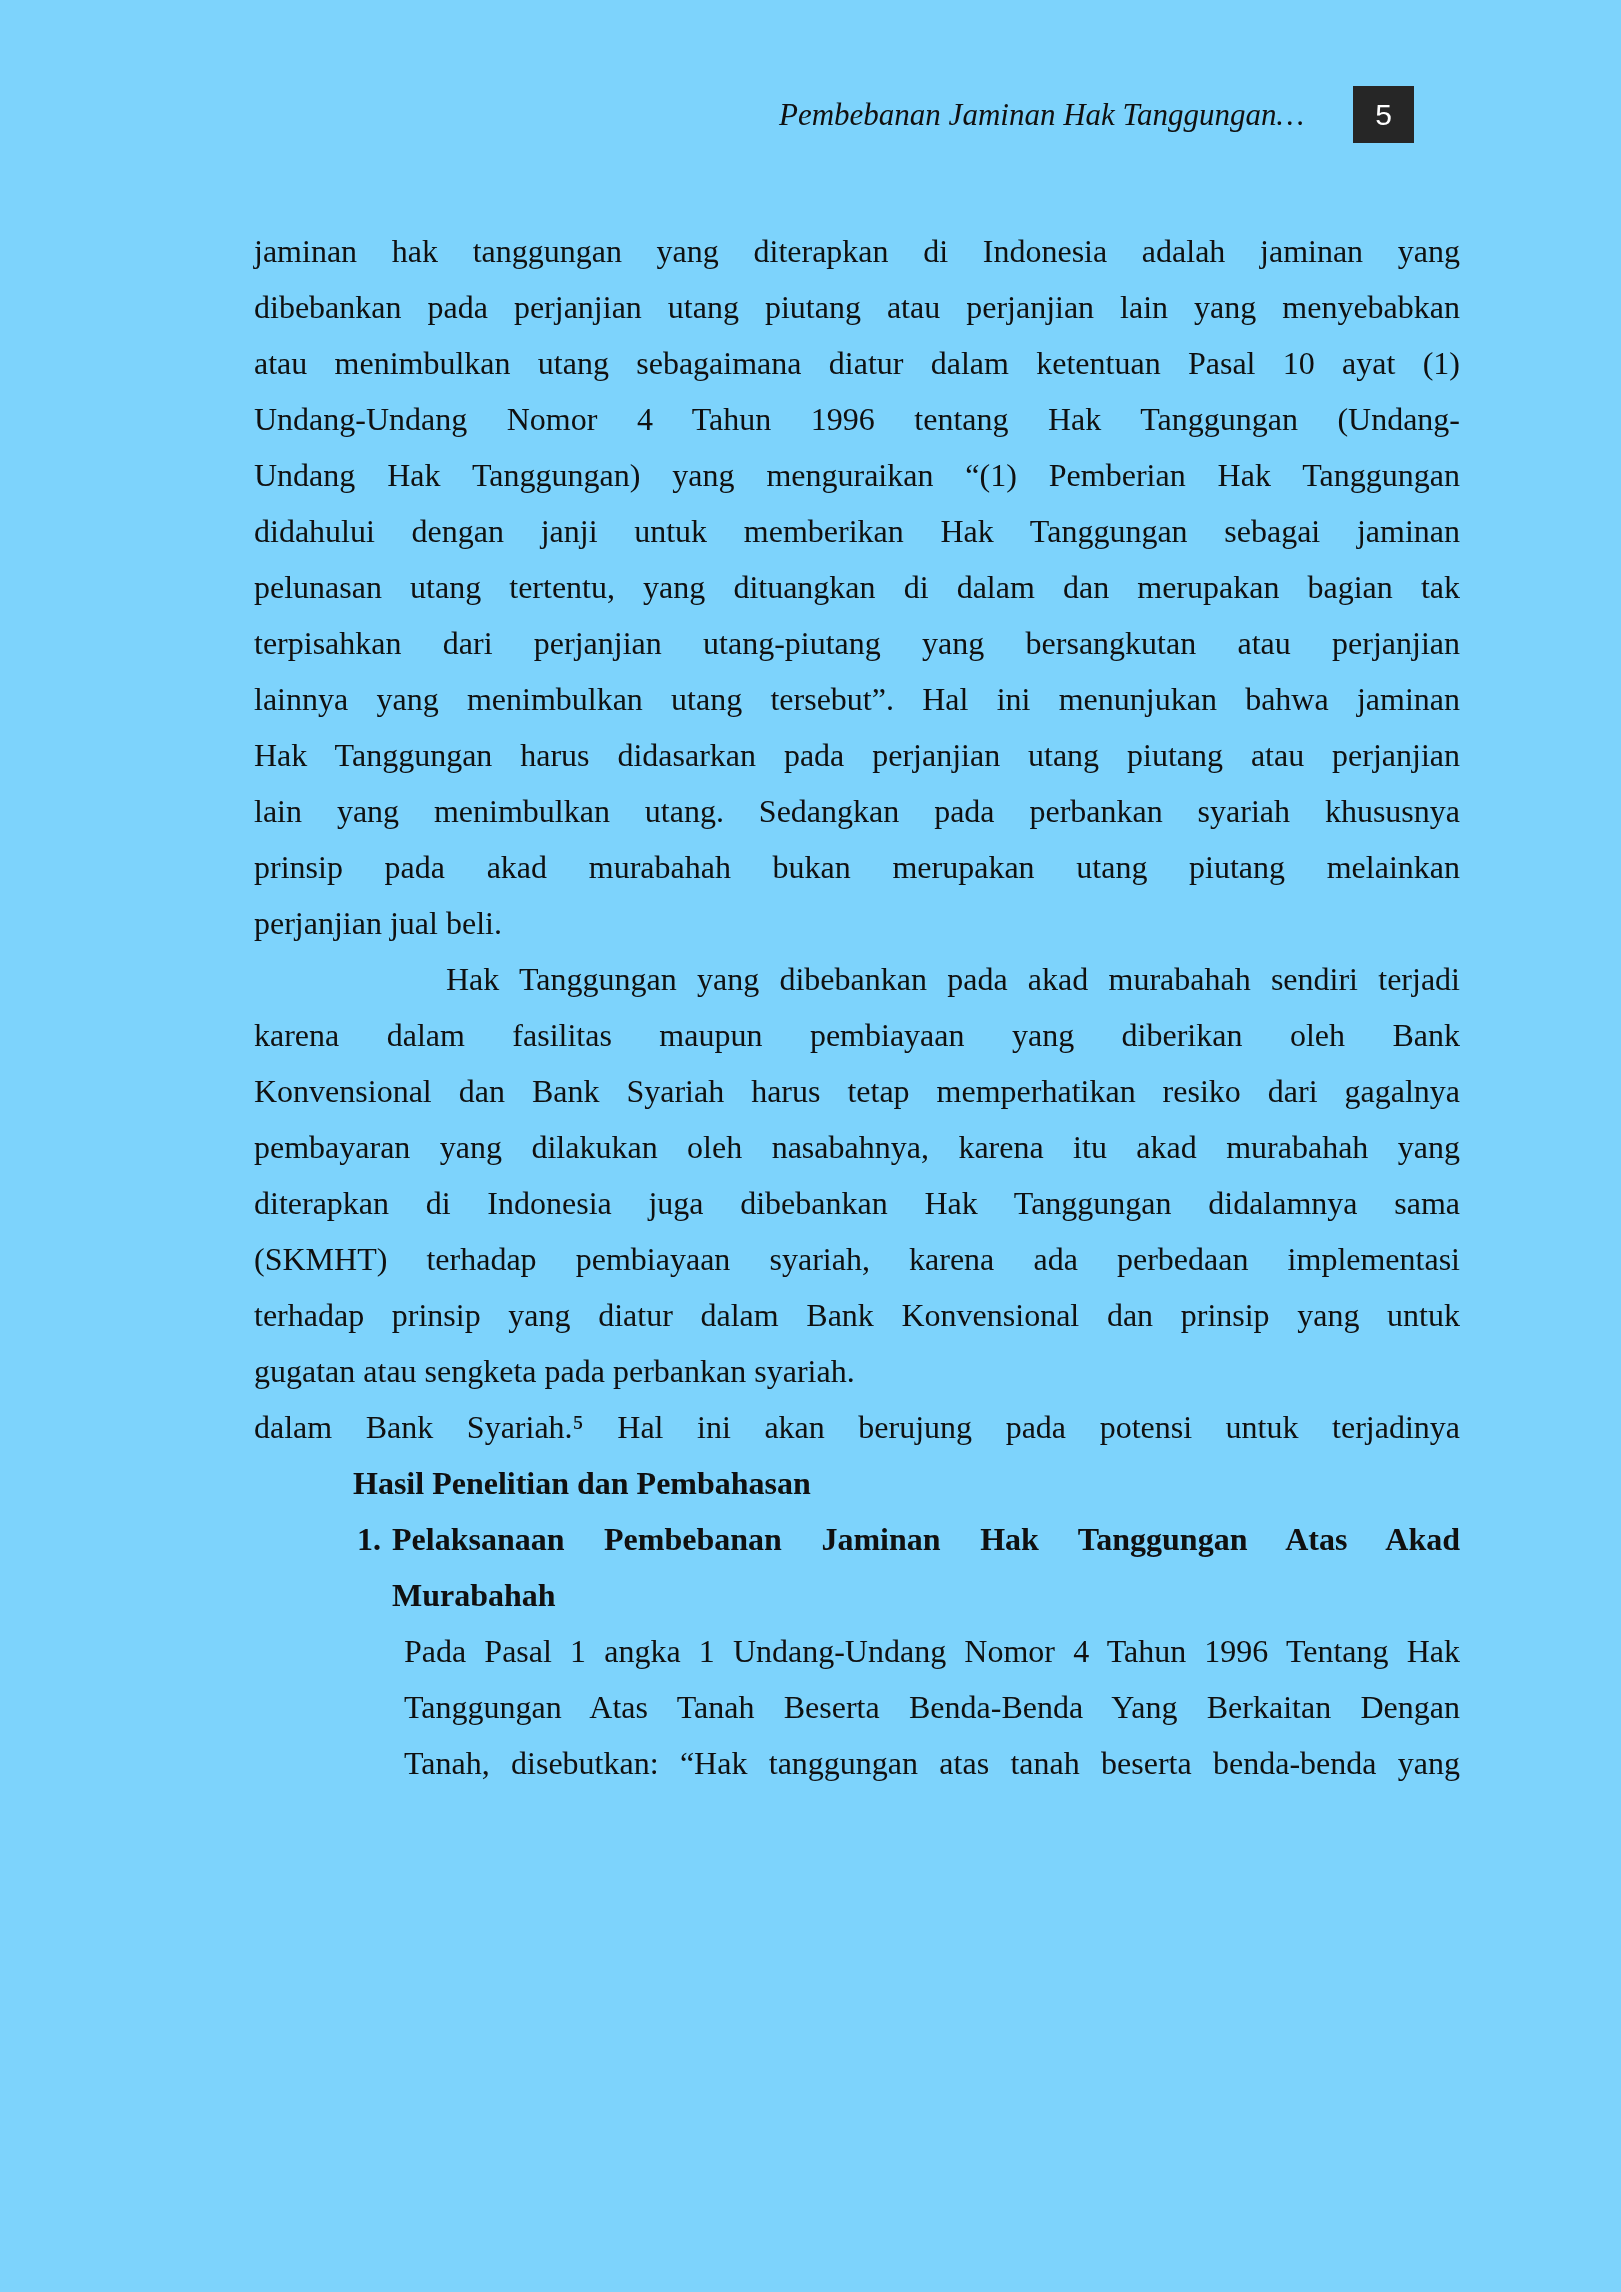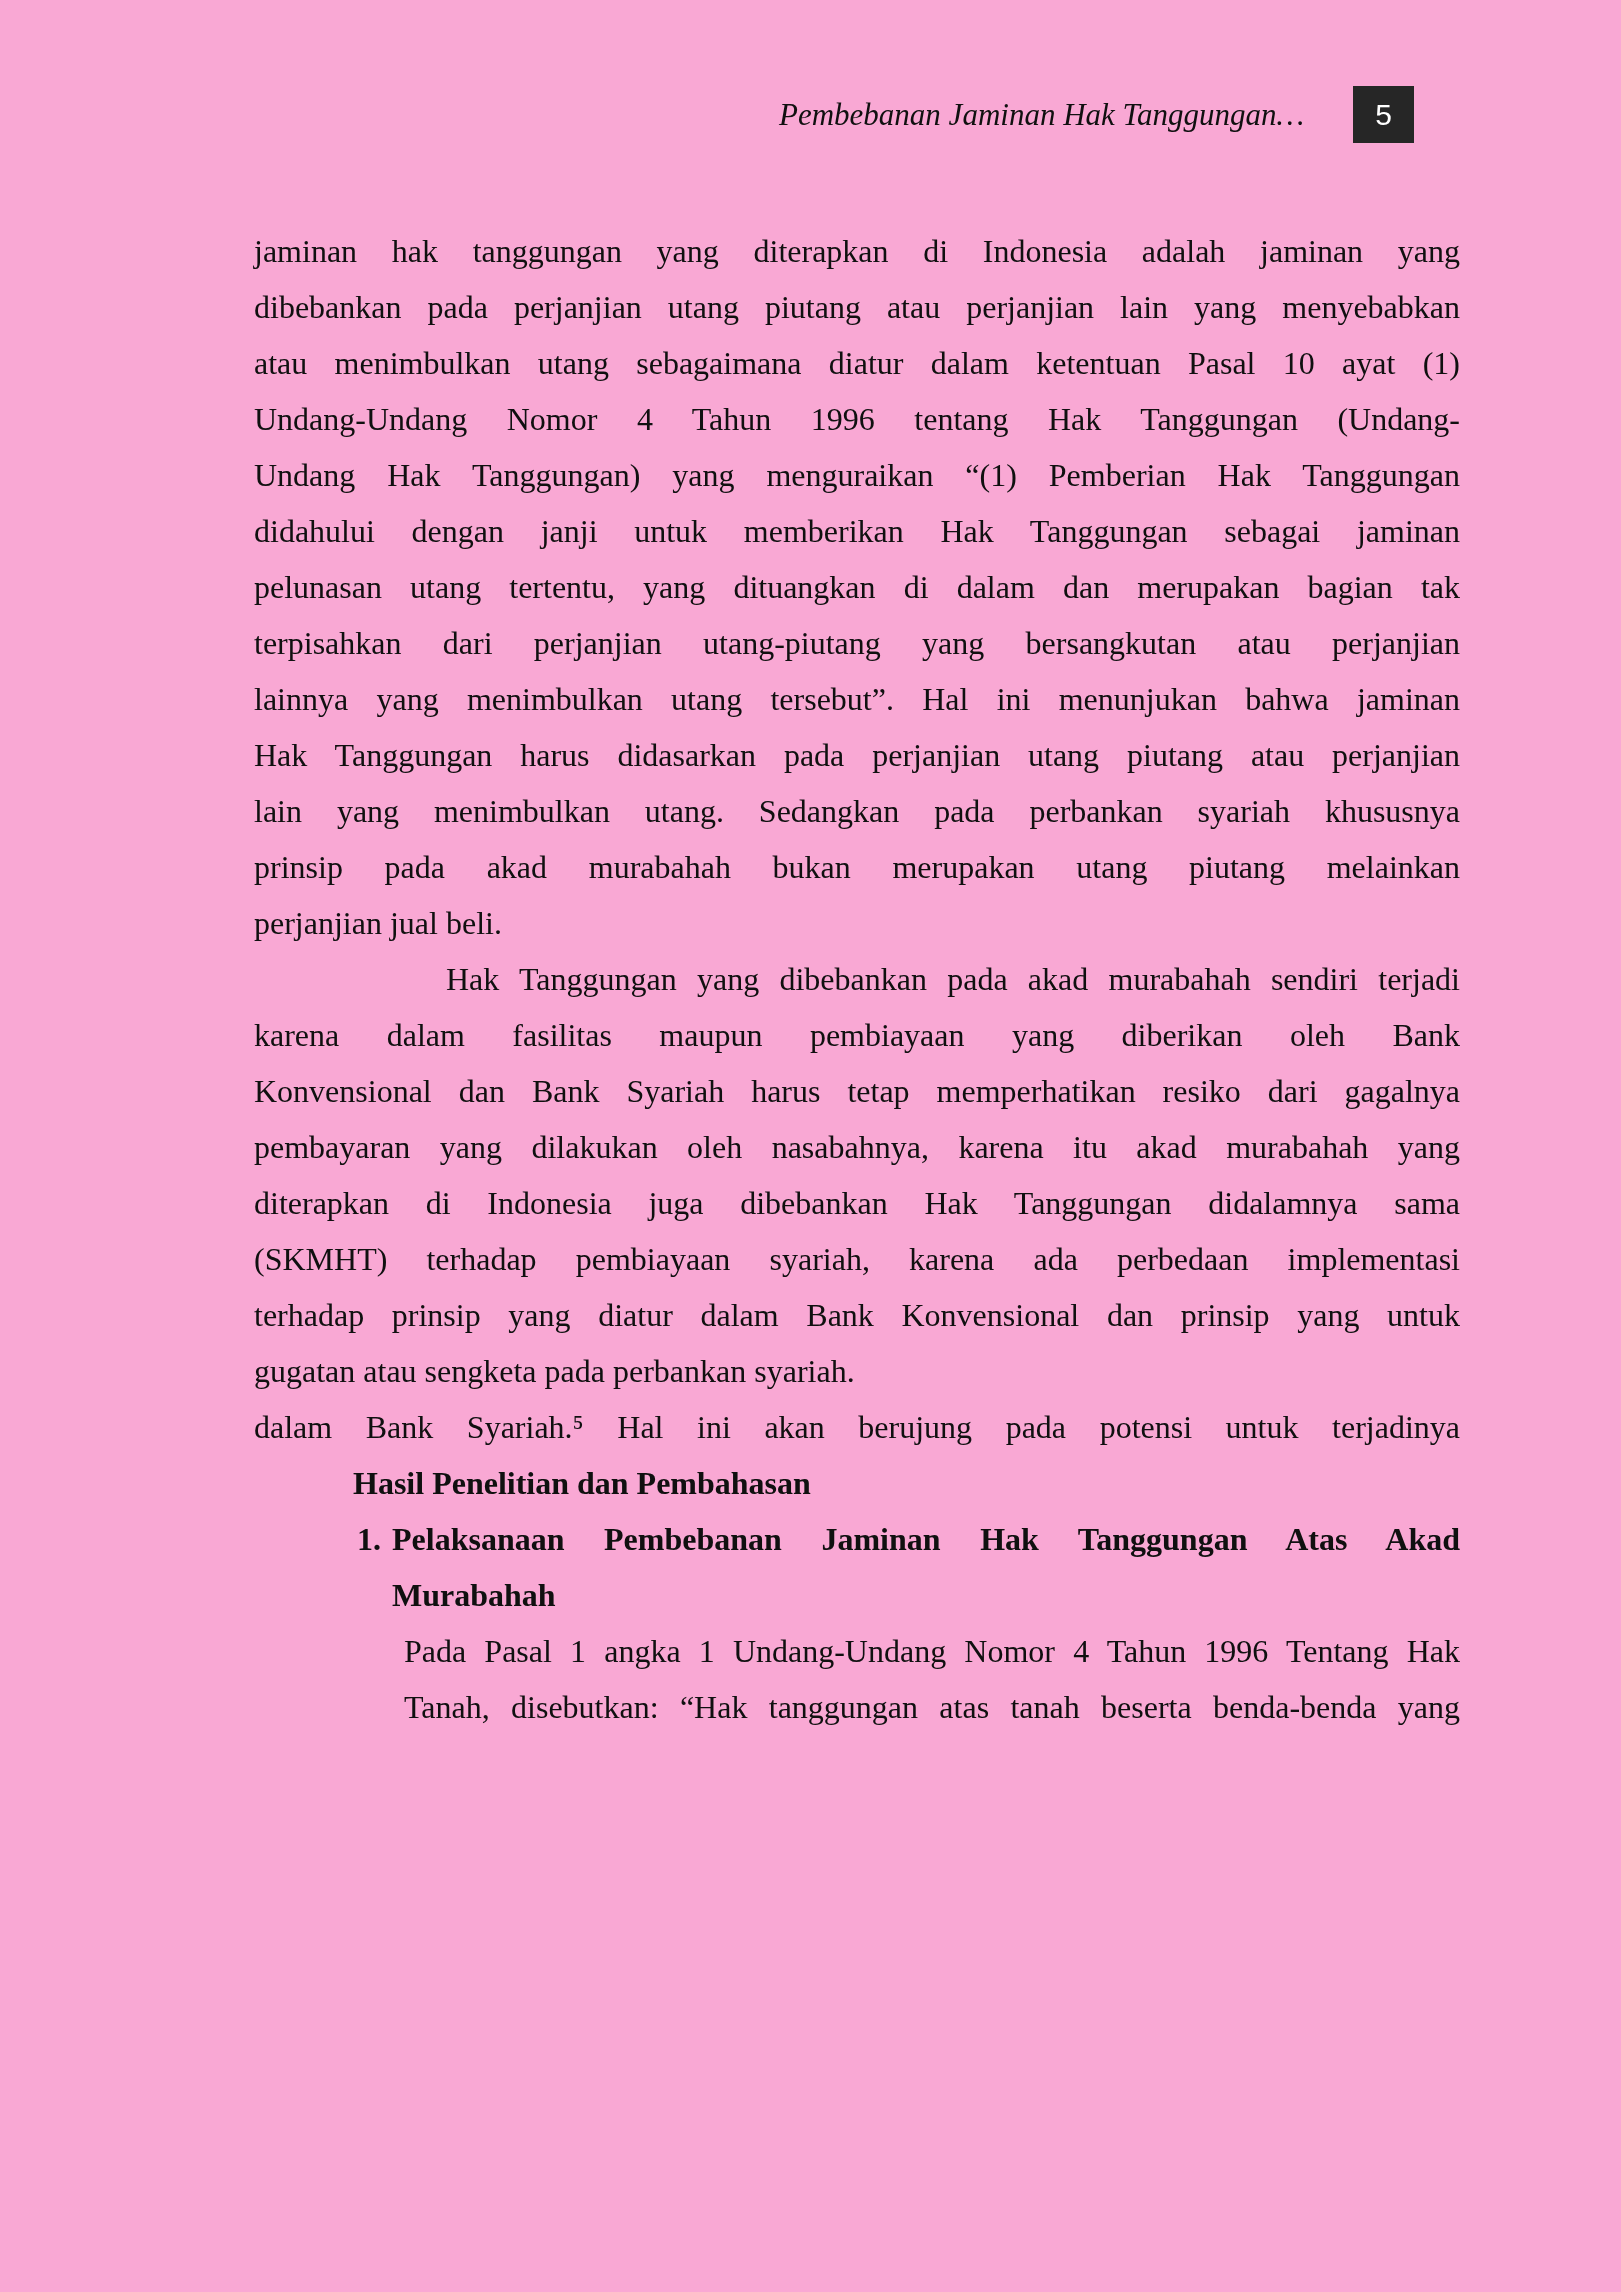--- a/index.html
+++ b/index.html
@@ -1,19 +1,19 @@
 <!DOCTYPE html>
 <html><head>
 <meta charset="utf-8">
 <style>
   html,body{margin:0;padding:0;background:#e8e8e8;}
   .page{
     position:relative;
     width:1621px;height:2293px;
-    background:#f9a8d4;
+    background:#7dd3fc;
     margin:0 auto;
     overflow:hidden;
     font-family:"Liberation Serif", serif;
     color:#101010;
   }
   
   .page-header{
     position:absolute;
     left:208px;top:86px;width:1206px;
     display:flex;align-items:center;justify-content:flex-end;gap:49px;
@@ -103,20 +103,21 @@
     <div class="list-item">
       <span class="list-number">1.</span>
       <div>
           <div class="tline">Pelaksanaan Pembebanan Jaminan Hak Tanggungan Atas Akad</div>
           <div class="tline last">Murabahah</div>
         </div>
     </div>
 
     <div class="paragraph para-indented justify-all">
         <div class="tline">Pada Pasal 1 angka 1 Undang-Undang Nomor 4 Tahun 1996 Tentang Hak</div>
+        <div class="tline">Tanggungan Atas Tanah Beserta Benda-Benda Yang Berkaitan Dengan</div>
         <div class="tline last">Tanah, disebutkan: “Hak tanggungan atas tanah beserta benda-benda yang</div>
       </div>
 
   </div>
 
 
 </div>
 
 
 </body></html>

